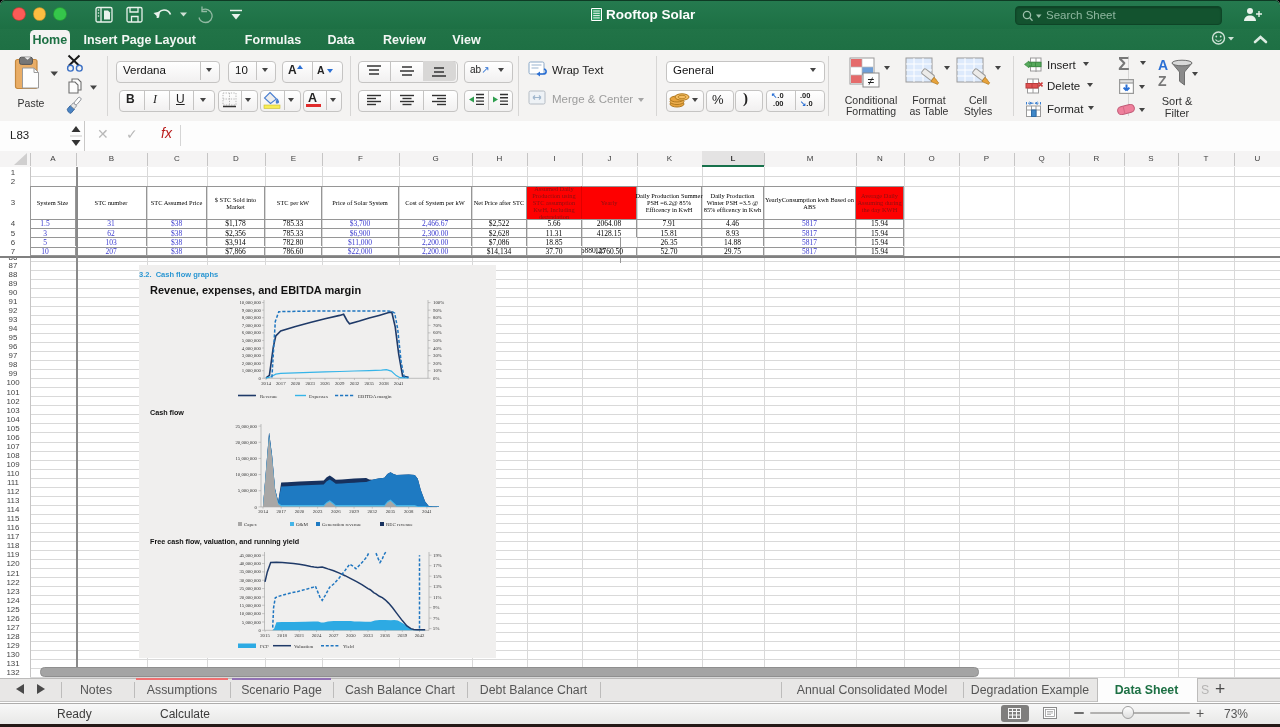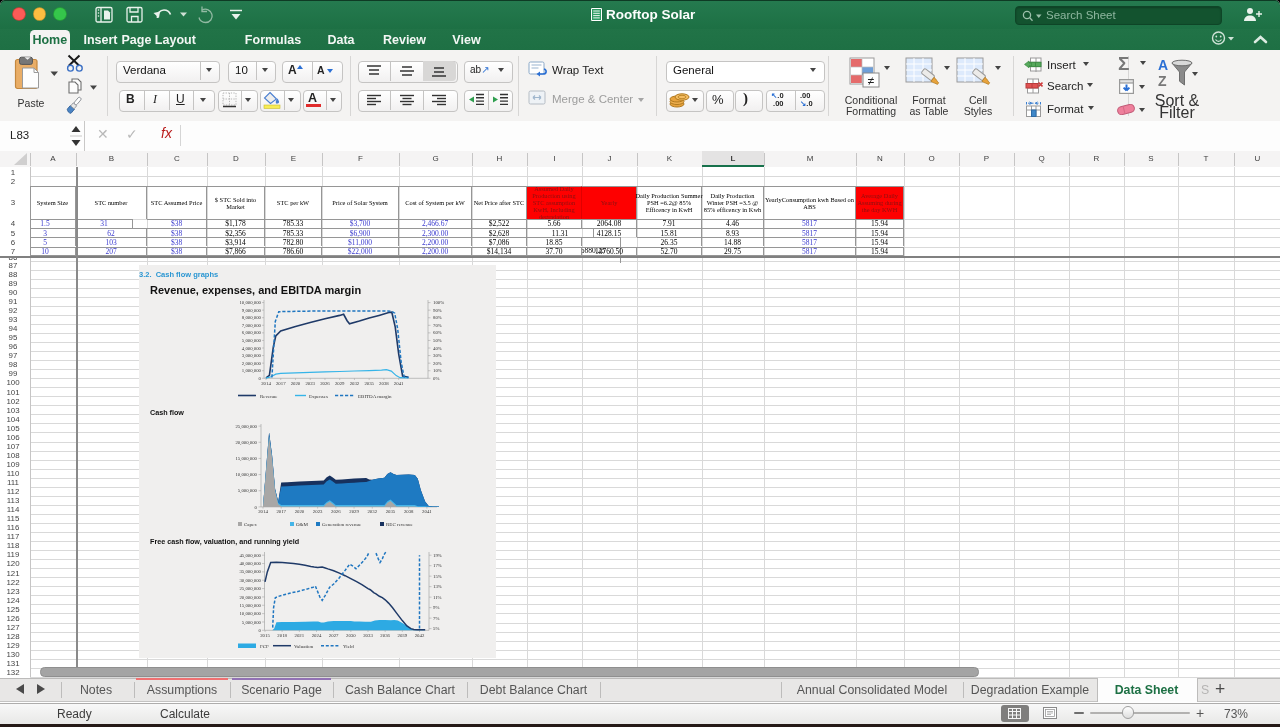--- a/index.html
+++ b/index.html
@@ -321,21 +321,21 @@
     </div>
 <svg class="abs" style="left:1025px;top:78px" width="18" height="16" viewBox="0 0 18 16">
 <rect x="2.5" y="1" width="11" height="14" fill="#fff" stroke="#9a9a9a"></rect>
 <line x1="8" y1="1" x2="8" y2="15" stroke="#9a9a9a"></line>
 <line x1="2.5" y1="5.5" x2="13.5" y2="5.5" stroke="#9a9a9a"></line>
 <line x1="2.5" y1="10" x2="13.5" y2="10" stroke="#9a9a9a"></line>
 <rect x="1" y="5.5" width="12" height="4.5" fill="#e05252" stroke="#b93c3c"></rect>
 <line x1="7" y1="5.5" x2="7" y2="10" stroke="#b93c3c"></line>
 <path d="M13.5 4.5l4 4M17.5 4.5l-4 4" stroke="#cc3b3b" stroke-width="1.6"></path>
 </svg>
-<div class="abs" style="left:1047px;top:80px;font-size:11.5px;color:#222;">Search</div>
+<div class="abs" style="left:1047px;top:80px;font-size:11.5px;color:#222;">Delete</div>
 <div class="abs" style="left:1087px;top:83px;">
       <span class="caret" style="border-left-width:3px;border-right-width:3px;"></span>
     </div>
 <svg class="abs" style="left:1025px;top:101px" width="17" height="16" viewBox="0 0 17 16">
 <path d="M1.5 1v2.5M15.5 1v2.5M3 2.2h3.5M10 2.2h3.5M6 2.2l2.5 0M6.5 2.2l-2 -1.3M6.5 2.2l-2 1.3M10.5 2.2l2 -1.3M10.5 2.2l2 1.3" stroke="#3a7fd0" stroke-width="1" fill="none"></path>
 <rect x="1.5" y="5" width="14" height="10.5" fill="#fff" stroke="#9a9a9a"></rect>
 <line x1="6.5" y1="5" x2="6.5" y2="15.5" stroke="#9a9a9a"></line>
 <line x1="11" y1="5" x2="11" y2="15.5" stroke="#9a9a9a"></line>
 <line x1="1.5" y1="9" x2="15.5" y2="9" stroke="#9a9a9a"></line>
 <rect x="6.5" y="9" width="4.5" height="6.5" fill="#3f87c8" stroke="#2e6ba6"></rect>
@@ -367,21 +367,21 @@
     </div>
 <svg class="abs" style="left:1157px;top:56px" width="42" height="36" viewBox="0 0 42 36">
 <text x="1" y="14" font-size="14" font-weight="bold" fill="#2a6fd4">A</text>
 <text x="1" y="30" font-size="14" font-weight="bold" fill="#777">Z</text>
 <path d="M15 7h20l-7.5 9v13l-5-3.8v-9.2z" fill="#8a8a8a" stroke="#6e6e6e"></path>
 <ellipse cx="25" cy="7" rx="10" ry="2.8" fill="#d9d9d9" stroke="#6e6e6e"></ellipse>
 </svg>
 <div class="abs" style="left:1192px;top:72px;">
       <span class="caret" style="border-left-width:3px;border-right-width:3px;"></span>
     </div>
-<div class="rlabel" style="left:1127px;top:94.5px;width:100px;line-height:12px;font-size:16px;">Sort &amp;<br>Filter</div>
+<div class="rlabel" style="left:1127px;top:94.5px;width:100px;line-height:12px;font-size:11px;">Sort &amp;<br>Filter</div>
 <div class="abs" style="left:0;top:121px;width:1280px;height:30px;background:#fdfdfd;border-bottom:1px solid #c0bfbf;"></div>
 <div class="abs" style="left:84px;top:121px;width:1px;height:30px;background:#c9c8c7;"></div>
 <div class="abs" style="left:10px;top:128.5px;font-size:11.5px;color:#222;">L83</div>
 <svg class="abs" style="left:70px;top:125px" width="12" height="22" viewBox="0 0 12 22">
 <path d="M6 1l4.5 6h-9z" fill="#333"></path>
       <path d="M6 21l4.5-6h-9z" fill="#333"></path>
       <path d="M0 11h12" stroke="#c9c8c7"></path>
     </svg>
 <div class="abs" style="left:97px;top:126px;font-size:14px;color:#b9b9b9;">✕</div>
 <div class="abs" style="left:126px;top:126px;font-size:14px;color:#b9b9b9;">✓</div>
@@ -623,42 +623,42 @@
       <span>Daily Production<br>Winter PSH =3.5 @<br>85% efficency in Kwh</span>
     </div>
 <div class="hdr" style="left:764px;top:185.5px;width:92px;height:33.30000000000001px;border-right:1px solid #969696;border-top:1px solid #969696;box-sizing:border-box;color:#000;">
       <span>YearlyConsumption kwh Based on<br>ABS</span>
     </div>
 <div class="hdr" style="left:856px;top:185.5px;width:48px;height:33.30000000000001px;border-right:1px solid #969696;border-top:1px solid #969696;box-sizing:border-box;background:#fe0000;color:#8b1111;">
       <span>Average Daily<br>Assuming  during<br>the day KWH</span>
     </div>
 <div class="abs" style="left:30px;top:185.5px;width:1px;height:70.19999999999999px;background:#969696;"></div>
 <div class="cell" style="left:30px;top:218.8px;width:46px;height:9.199999999999989px;border-right:1px solid #969696;border-top:1px solid #969696;box-sizing:border-box;color:#3a3ace;padding-right:15px;">1.5</div>
-<div class="cell" style="left:76px;top:218.8px;width:57px;height:9.199999999999989px;border-right:1px solid #969696;border-top:1px solid #969696;box-sizing:border-box;color:#3a3ace;">31</div>
+<div class="cell" style="left:76px;top:218.8px;width:71px;height:9.199999999999989px;border-right:1px solid #969696;border-top:1px solid #969696;box-sizing:border-box;color:#3a3ace;">31</div>
 <div class="cell" style="left:147px;top:218.8px;width:60px;height:9.199999999999989px;border-right:1px solid #969696;border-top:1px solid #969696;box-sizing:border-box;color:#3a3ace;">$38</div>
 <div class="cell" style="left:207px;top:218.8px;width:58px;height:9.199999999999989px;border-right:1px solid #969696;border-top:1px solid #969696;box-sizing:border-box;color:#000;">$1,178</div>
 <div class="cell" style="left:265px;top:218.8px;width:57px;height:9.199999999999989px;border-right:1px solid #969696;border-top:1px solid #969696;box-sizing:border-box;color:#000;">785.33</div>
 <div class="cell" style="left:322px;top:218.8px;width:77px;height:9.199999999999989px;border-right:1px solid #969696;border-top:1px solid #969696;box-sizing:border-box;color:#3a3ace;">$3,700</div>
 <div class="cell" style="left:399px;top:218.8px;width:73px;height:9.199999999999989px;border-right:1px solid #969696;border-top:1px solid #969696;box-sizing:border-box;color:#3a3ace;">2,466.67</div>
 <div class="cell" style="left:472px;top:218.8px;width:55px;height:9.199999999999989px;border-right:1px solid #969696;border-top:1px solid #969696;box-sizing:border-box;color:#000;">$2,522</div>
 <div class="cell" style="left:527px;top:218.8px;width:55px;height:9.199999999999989px;border-right:1px solid #969696;border-top:1px solid #969696;box-sizing:border-box;color:#000;">5.66</div>
 <div class="cell" style="left:582px;top:218.8px;width:55px;height:9.199999999999989px;border-right:1px solid #969696;border-top:1px solid #969696;box-sizing:border-box;color:#000;">2064.08</div>
 <div class="cell" style="left:637px;top:218.8px;width:65px;height:9.199999999999989px;border-right:1px solid #969696;border-top:1px solid #969696;box-sizing:border-box;color:#000;">7.91</div>
 <div class="cell" style="left:702px;top:218.8px;width:62px;height:9.199999999999989px;border-right:1px solid #969696;border-top:1px solid #969696;box-sizing:border-box;color:#000;">4.46</div>
 <div class="cell" style="left:764px;top:218.8px;width:92px;height:9.199999999999989px;border-right:1px solid #969696;border-top:1px solid #969696;box-sizing:border-box;color:#3a3ace;">5817</div>
 <div class="cell" style="left:856px;top:218.8px;width:48px;height:9.199999999999989px;border-right:1px solid #969696;border-top:1px solid #969696;box-sizing:border-box;color:#000;">15.94</div>
 <div class="cell" style="left:30px;top:228.0px;width:46px;height:9.300000000000011px;border-right:1px solid #969696;border-top:1px solid #969696;box-sizing:border-box;color:#3a3ace;padding-right:15px;">3</div>
 <div class="cell" style="left:76px;top:228.0px;width:71px;height:9.300000000000011px;border-right:1px solid #969696;border-top:1px solid #969696;box-sizing:border-box;color:#3a3ace;">62</div>
 <div class="cell" style="left:147px;top:228.0px;width:60px;height:9.300000000000011px;border-right:1px solid #969696;border-top:1px solid #969696;box-sizing:border-box;color:#3a3ace;">$38</div>
 <div class="cell" style="left:207px;top:228.0px;width:58px;height:9.300000000000011px;border-right:1px solid #969696;border-top:1px solid #969696;box-sizing:border-box;color:#000;">$2,356</div>
 <div class="cell" style="left:265px;top:228.0px;width:57px;height:9.300000000000011px;border-right:1px solid #969696;border-top:1px solid #969696;box-sizing:border-box;color:#000;">785.33</div>
 <div class="cell" style="left:322px;top:228.0px;width:77px;height:9.300000000000011px;border-right:1px solid #969696;border-top:1px solid #969696;box-sizing:border-box;color:#3a3ace;">$6,900</div>
 <div class="cell" style="left:399px;top:228.0px;width:73px;height:9.300000000000011px;border-right:1px solid #969696;border-top:1px solid #969696;box-sizing:border-box;color:#3a3ace;">2,300.00</div>
 <div class="cell" style="left:472px;top:228.0px;width:55px;height:9.300000000000011px;border-right:1px solid #969696;border-top:1px solid #969696;box-sizing:border-box;color:#000;">$2,628</div>
-<div class="cell" style="left:527px;top:228.0px;width:67px;height:9.300000000000011px;border-right:1px solid #969696;border-top:1px solid #969696;box-sizing:border-box;color:#000;">11.31</div>
+<div class="cell" style="left:527px;top:228.0px;width:55px;height:9.300000000000011px;border-right:1px solid #969696;border-top:1px solid #969696;box-sizing:border-box;color:#000;">11.31</div>
 <div class="cell" style="left:582px;top:228.0px;width:55px;height:9.300000000000011px;border-right:1px solid #969696;border-top:1px solid #969696;box-sizing:border-box;color:#000;">4128.15</div>
 <div class="cell" style="left:637px;top:228.0px;width:65px;height:9.300000000000011px;border-right:1px solid #969696;border-top:1px solid #969696;box-sizing:border-box;color:#000;">15.81</div>
 <div class="cell" style="left:702px;top:228.0px;width:62px;height:9.300000000000011px;border-right:1px solid #969696;border-top:1px solid #969696;box-sizing:border-box;color:#000;">8.93</div>
 <div class="cell" style="left:764px;top:228.0px;width:92px;height:9.300000000000011px;border-right:1px solid #969696;border-top:1px solid #969696;box-sizing:border-box;color:#3a3ace;">5817</div>
 <div class="cell" style="left:856px;top:228.0px;width:48px;height:9.300000000000011px;border-right:1px solid #969696;border-top:1px solid #969696;box-sizing:border-box;color:#000;">15.94</div>
 <div class="cell" style="left:30px;top:237.3px;width:46px;height:9.199999999999989px;border-right:1px solid #969696;border-top:1px solid #969696;box-sizing:border-box;color:#3a3ace;padding-right:15px;">5</div>
 <div class="cell" style="left:76px;top:237.3px;width:71px;height:9.199999999999989px;border-right:1px solid #969696;border-top:1px solid #969696;box-sizing:border-box;color:#3a3ace;">103</div>
 <div class="cell" style="left:147px;top:237.3px;width:60px;height:9.199999999999989px;border-right:1px solid #969696;border-top:1px solid #969696;box-sizing:border-box;color:#3a3ace;">$38</div>
 <div class="cell" style="left:207px;top:237.3px;width:58px;height:9.199999999999989px;border-right:1px solid #969696;border-top:1px solid #969696;box-sizing:border-box;color:#000;">$3,914</div>
 <div class="cell" style="left:265px;top:237.3px;width:57px;height:9.199999999999989px;border-right:1px solid #969696;border-top:1px solid #969696;box-sizing:border-box;color:#000;">782.80</div>

